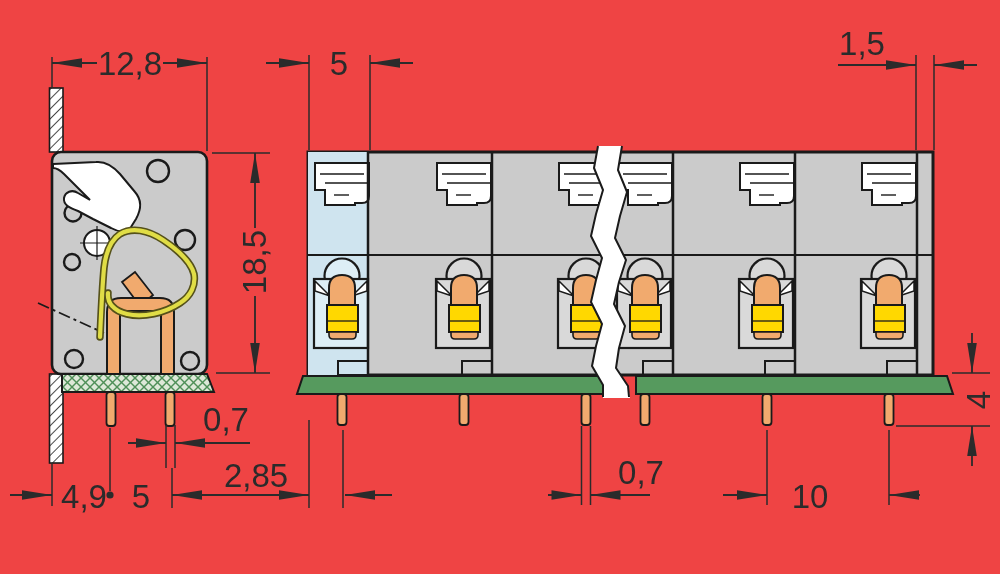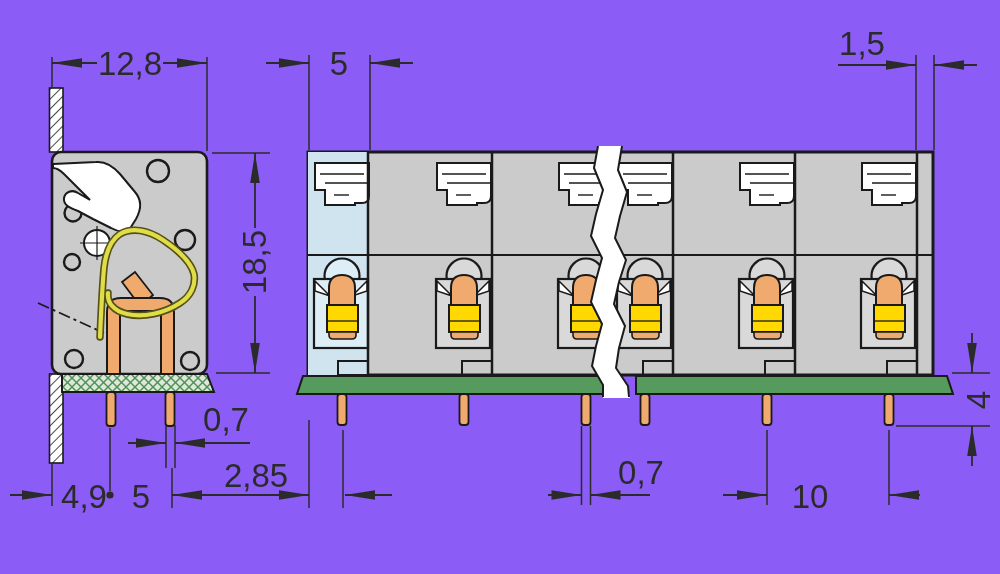--- a/index.html
+++ b/index.html
@@ -1,16 +1,16 @@
 <!DOCTYPE html>
 <html style="--body-gray: #cbcbcb; --blue-cell: #cfe4ef; --pcb-green: #569a5e; --copper: #f1aa6e; --yellow: #ffd800; --spring: #e0dd46; --spring-dark: #55511a; --outline: #1a1a1a; --dim: #2b2b2b;"><head>
 <meta charset="utf-8">
 <style>
   html,body{margin:0;padding:0;background:#ffffff;}
-  .stage{width:1000px;height:574px;position:relative;background:#8b5cf6;overflow:hidden;
+  .stage{width:1000px;height:574px;position:relative;background:#ef4444;overflow:hidden;
          font-family:"Liberation Sans", sans-serif;}
   svg{display:block}
   .dim-line{stroke:var(--dim);stroke-width:1.8;fill:none;}
   .dim-thin{stroke:var(--dim);stroke-width:1.5;fill:none;}
   .arrow{fill:var(--dim);stroke:none;}
   .dim-text{fill:var(--dim);font-size:33px;font-family:"Liberation Sans",sans-serif;}
   .body-gray{fill:var(--body-gray);}
   .tear{stroke:var(--outline);stroke-width:2;fill:none;stroke-linejoin:round;}
 </style>
 </head>

